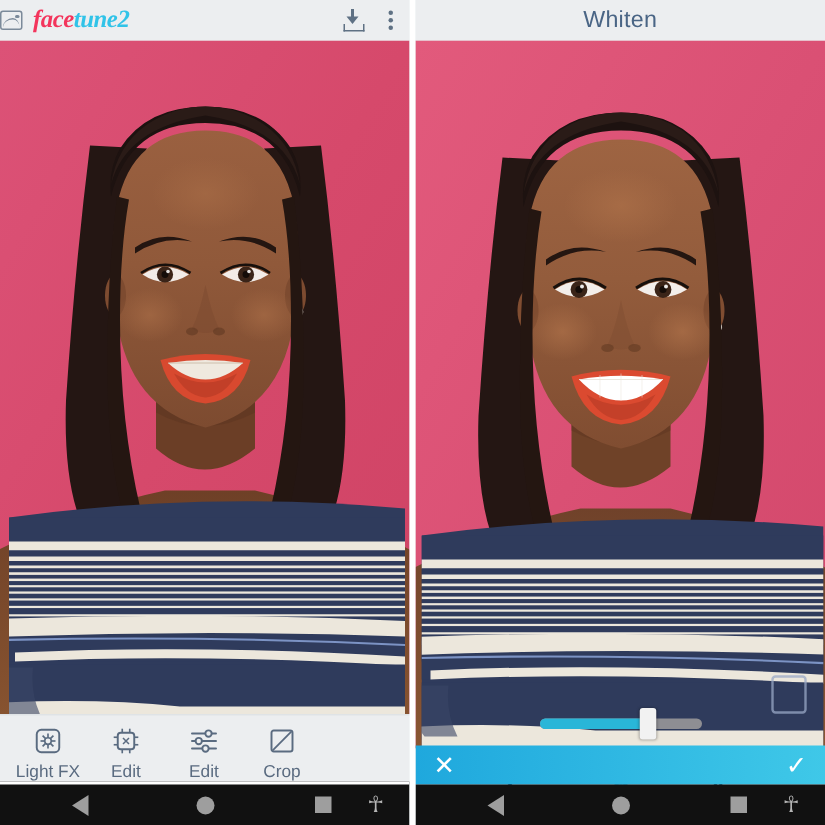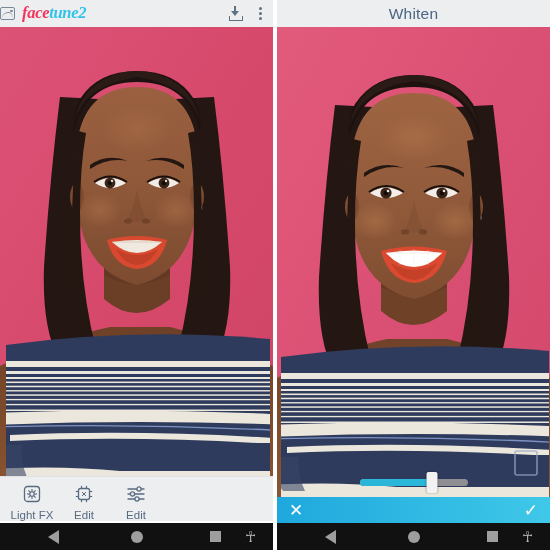--- a/index.html
+++ b/index.html
@@ -487,20 +487,29 @@
             </g>
             <circle cx="13" cy="5" r="2.1" fill="#eceef0" stroke="#5a6b80" stroke-width="1.3"></circle>
             <circle cx="6.5" cy="10" r="2.1" fill="#eceef0" stroke="#5a6b80" stroke-width="1.3"></circle>
             <circle cx="11" cy="15" r="2.1" fill="#eceef0" stroke="#5a6b80" stroke-width="1.3"></circle>
           </svg>
         </div>
         <div class="label">Edit</div>
       </div>
 
 
+      <div class="tool">
+        <div class="glyph">
+          <svg width="20" height="20" viewBox="0 0 20 20">
+            <rect x="3" y="3" width="14" height="14" rx="1.5" fill="none" stroke="#5a6b80" stroke-width="1.3"></rect>
+            <line x1="3.8" y1="16.2" x2="16.2" y2="3.8" stroke="#5a6b80" stroke-width="1.2"></line>
+          </svg>
+        </div>
+        <div class="label">Crop</div>
+      </div>
     </div>
 
     <div class="navbar">
       <div class="nb nb-back"></div>
       <div class="nb nb-home"></div>
       <div class="nb nb-recent"></div>
       <div class="nb nb-access">☥</div>
     </div>
   </div>
 

